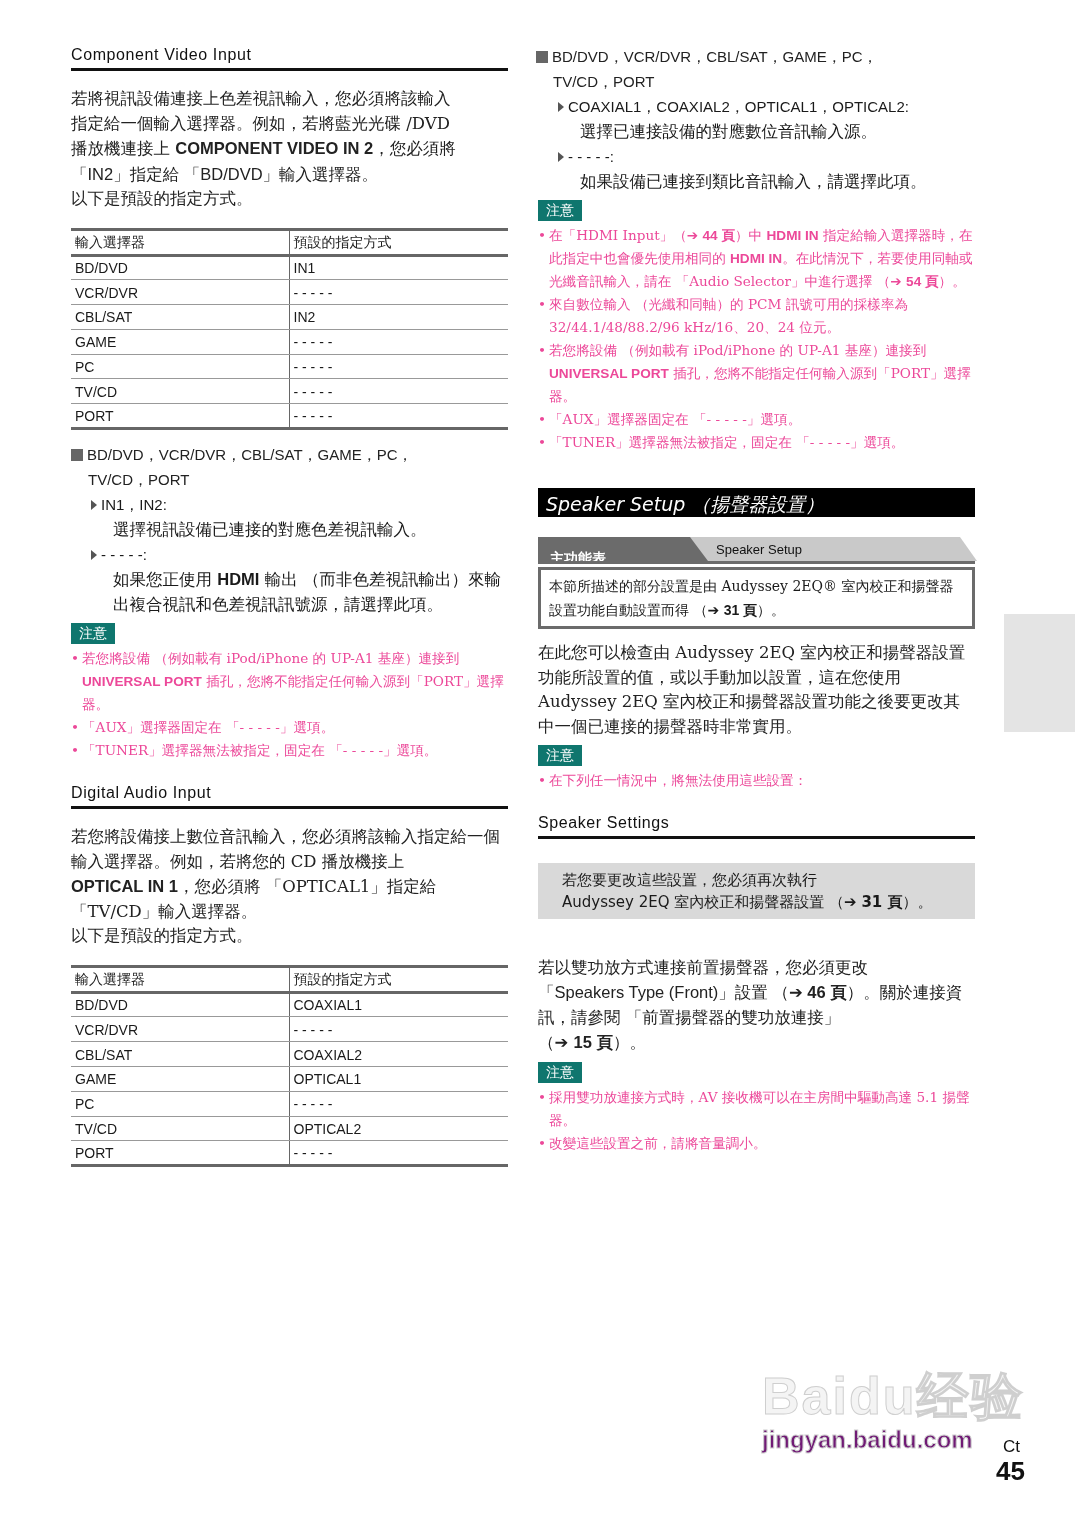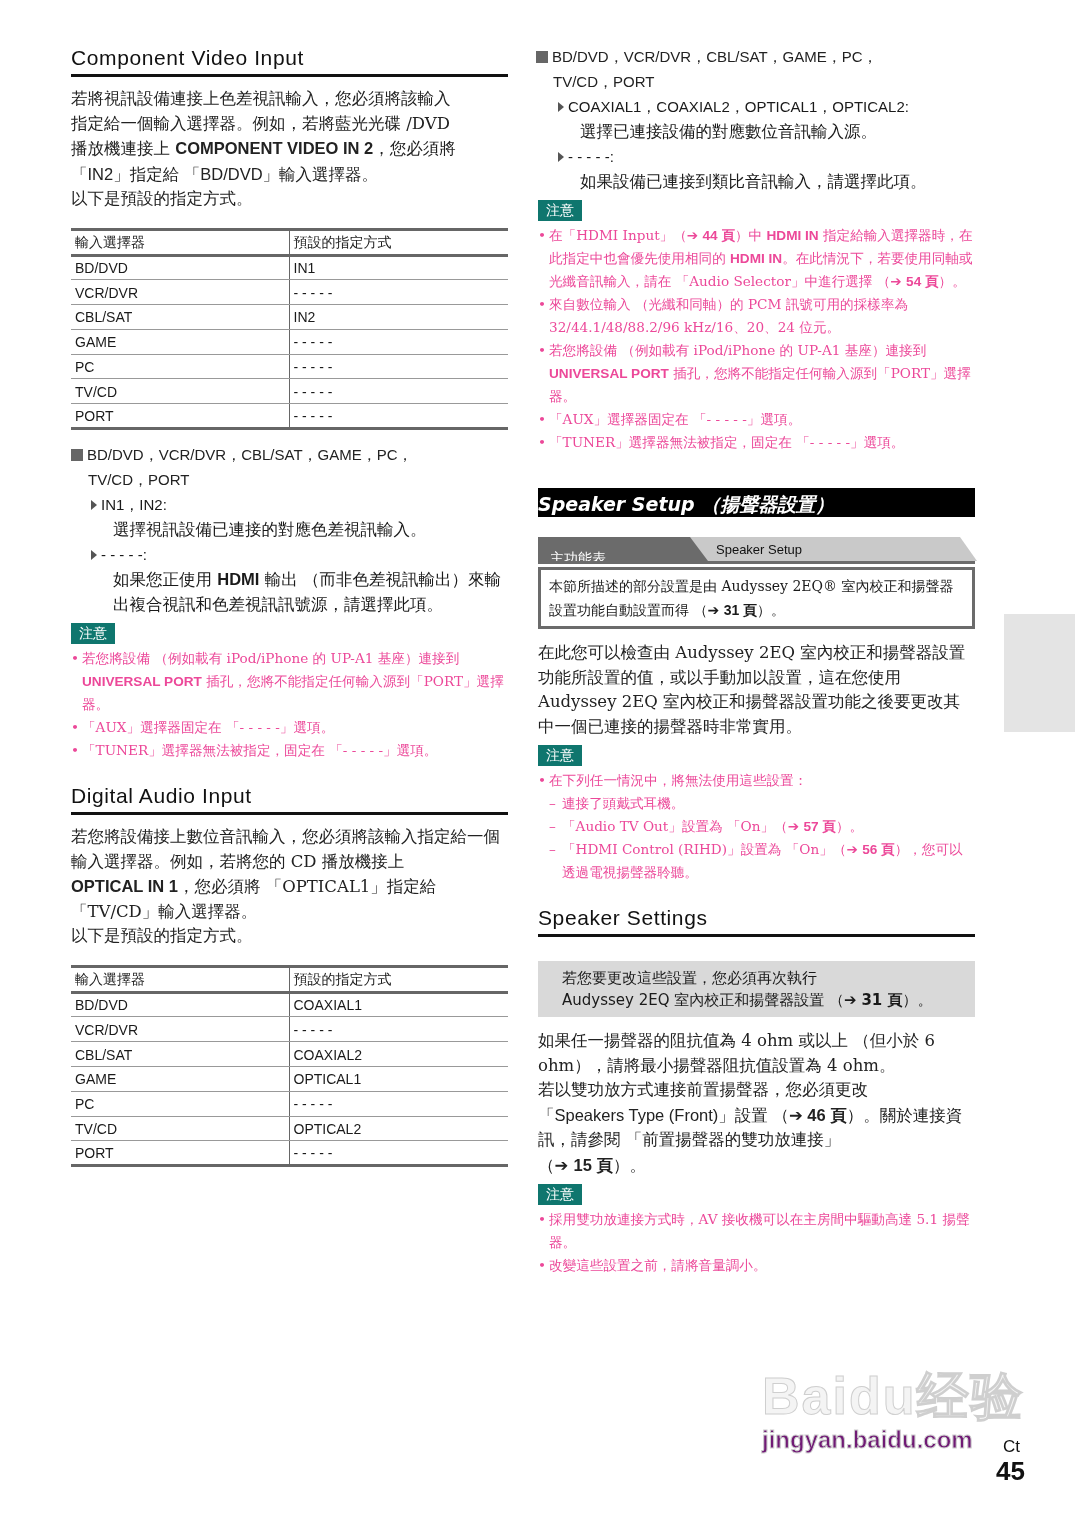--- a/index.html
+++ b/index.html
@@ -2,21 +2,21 @@
 <html><head>
 <meta charset="utf-8">
 <style>
   * { box-sizing: border-box; margin: 0; padding: 0; }
   html, body { width: 1075px; height: 1519px; background: #ffffff; }
   body { position: relative; font-family: "DejaVu Sans", "Liberation Sans", sans-serif; color: #1a1a1a; overflow: hidden; }
   .col { position: absolute; }
   .col-left { left: 71px; top: 46px; width: 437px; }
   .col-right { left: 538px; top: 44px; width: 437px; }
 
-  .sec-heading { font-family: "Liberation Sans", sans-serif; font-size: 21px; letter-spacing: 0.6px; padding-bottom: 4px; border-bottom: 3px solid #111; margin-bottom: 10px; color: #111; }
+  .sec-heading { font-family: "Liberation Sans", sans-serif; font-size: 16px; letter-spacing: 0.6px; padding-bottom: 4px; border-bottom: 3px solid #111; margin-bottom: 16px; color: #111; }
   .body-text { font-family: "DejaVu Serif", serif; font-size: 16.5px; line-height: 24.5px; color: #222; }
   .body-text b, .note-list b, .sub b { font-family: Liberation Sans, sans-serif; font-weight: bold; }
   .sans { font-family: "Liberation Sans", sans-serif; margin-top: 45px; }
 
   table.assign { width: 100%; border-collapse: collapse; margin-top: 16px; font-family: "Liberation Sans", sans-serif; font-size: 14px; }
   table.assign { border-top: 3px solid #666; border-bottom: 3px solid #666; }
   table.assign th { text-align: left; font-weight: normal; padding: 3px 4px 2px 4px; height: 24px; border-bottom: 3px solid #666; font-family: "DejaVu Sans", sans-serif; font-size: 14px; }
   table.assign td { padding: 3px 4px 2px 4px; height: 24.8px; border-bottom: 1px solid #999; }
   table.assign tr:last-child td { border-bottom: none; }
   table.assign th:first-child, table.assign td:first-child { width: 218px; border-right: 1px solid #666; }
@@ -29,25 +29,25 @@
   .sub .tri { display: inline-block; width: 0; height: 0; border-top: 5px solid transparent; border-bottom: 5px solid transparent; border-left: 6px solid #555; margin-right: 4px; vertical-align: 0px; }
   .sub .desc { font-family: "DejaVu Serif", serif; font-size: 16.5px; line-height: 25px; padding-left: 22px; }
 
   .note-tag { display: inline-block; background: #0f766e; color: #fff; font-size: 14px; padding: 1px 8px; height: 21px; line-height: 19px; margin-top: 6px; margin-bottom: 3px; }
   .note-list { list-style: none; font-family: "DejaVu Serif", serif; font-size: 13.6px; line-height: 23px; color: #ec4899; }
   .note-list li { position: relative; padding-left: 11px; }
   .note-list li::before { content: "•"; position: absolute; left: 0; top: 0; }
   .note-list .dash { padding-left: 24px; position: relative; }
   .note-list .dash::before { content: "–"; position: absolute; left: 11px; }
 
-  .black-title { background: #000; color: #fff; font-family: "DejaVu Sans", sans-serif; font-style: italic; font-size: 19px; height: 29px; line-height: 32px; margin-top: 34px; font-weight: bold; }
+  .black-title { background: #000; color: #fff; font-family: "DejaVu Sans", sans-serif; font-style: italic; font-size: 19px; height: 29px; line-height: 32px; padding-left: 8px; margin-top: 34px; }
   .menu-bar { position: relative; height: 24px; margin-top: 20px; }
   .menu-bar .mb-right { position: absolute; left: 2px; top: 0; width: 437px; height: 24px; background: #c9c9c9; clip-path: polygon(0 0, 420px 0, 437px 24px, 0 24px); }
   .menu-bar .mb-left { position: absolute; left: 0; top: 0; width: 170px; height: 24px; background: #6b6b6b; clip-path: polygon(0 0, 152px 0, 170px 24px, 0 24px); }
-  .menu-bar .mb-left span { position: absolute; left: 12px; top: 13px; color: #fff; font-size: 14px; }
+  .menu-bar .mb-left span { position: absolute; left: 12px; top: 13px; color: #fff; font-size: 14px; font-weight: bold; }
   .menu-bar .mb-right span { position: absolute; left: 176px; top: 5px; color: #111; font-size: 13px; font-family: "Liberation Sans", sans-serif; }
   .menu-bar .mb-bottom { position: absolute; left: 0; bottom: -3px; width: 437px; height: 3px; background: #6b6b6b; }
   .boxed { border: 3px solid #6b6b6b; padding: 4px 8px; margin-top: 6px; font-family: "DejaVu Serif", serif; font-size: 14px; line-height: 24px; }
 
   .gray-box { background: #d9d9d9; padding: 6px 24px; margin-top: 24px; font-family: "DejaVu Sans", sans-serif; font-size: 15px; line-height: 22px; }
   .gray-box b { font-weight: bold; }
 
   .side-tab { position: absolute; left: 1004px; top: 614px; width: 71px; height: 118px; background: #e4e4e4; }
   .watermark { position: absolute; left: 762px; top: 1362px; color: #ebebeb; font-family: "Liberation Sans", sans-serif; font-weight: bold; }
   .watermark .wm-logo { font-size: 52px; letter-spacing: 2px; -webkit-text-stroke: 1px #cfcfcf; color: #f4f4f4; }
@@ -208,35 +208,30 @@
   <div class="boxed">
     <span>本節所描述的部分設置是由 Audyssey 2EQ® 室內校正和揚聲器設置功能自動設置而得 （➔ </span><b class="sans">31 頁</b><span>）。</span>
   </div>
 
   <div class="body-text" style="margin-top:12px;">在此您可以檢查由 Audyssey 2EQ 室內校正和揚聲器設置功能所設置的值，或以手動加以設置，這在您使用 Audyssey 2EQ 室內校正和揚聲器設置功能之後要更改其中一個已連接的揚聲器時非常實用。</div>
 
   <div class="note-tag">注意</div>
   <ul class="note-list">
     <li>在下列任一情況中，將無法使用這些設置：</li>
   </ul>
-  <div class="note-list">
-    <div class="dash">連接了頭戴式耳機。</div>
-    <div class="dash"><span>「Audio TV Out」設置為 「On」（➔ </span><b class="sans">57 頁</b><span>）。</span></div>
-    <div class="dash"><span>「HDMI Control (RIHD)」設置為 「On」（➔ </span><b class="sans">56 頁</b><span>），您可以透過電視揚聲器聆聽。</span></div>
-  </div>
 
   <div class="sec-heading" style="margin-top:22px;">Speaker Settings</div>
 
   <div class="gray-box">
     <span>若您要更改這些設置，您必須再次執行</span><br>
     <span>Audyssey 2EQ 室內校正和揚聲器設置 （➔ </span><b>31 頁</b><span>）。</span>
   </div>
 
   <div class="body-text" style="margin-top:12px;">
-    <span>如果任一揚聲器的阻抗值為 4 ohm 或以上 （但小於 6 ohm），請將最小揚聲器阻抗值設置為 4 ohm。</span><br>
+    <br>
     <span>若以雙功放方式連接前置揚聲器，您必須更改</span><br>
     <span class="sans">「Speakers Type (Front)」設置 （➔ </span><b>46 頁</b><span>）。關於連接資訊，請參閱 「前置揚聲器的雙功放連接」</span><br>
     <span>（➔ </span><b>15 頁</b><span>）。</span>
   </div>
 
   <div class="note-tag">注意</div>
   <ul class="note-list">
     <li>採用雙功放連接方式時，AV 接收機可以在主房間中驅動高達 5.1 揚聲器。</li>
     <li>改變這些設置之前，請將音量調小。</li>
   </ul>

